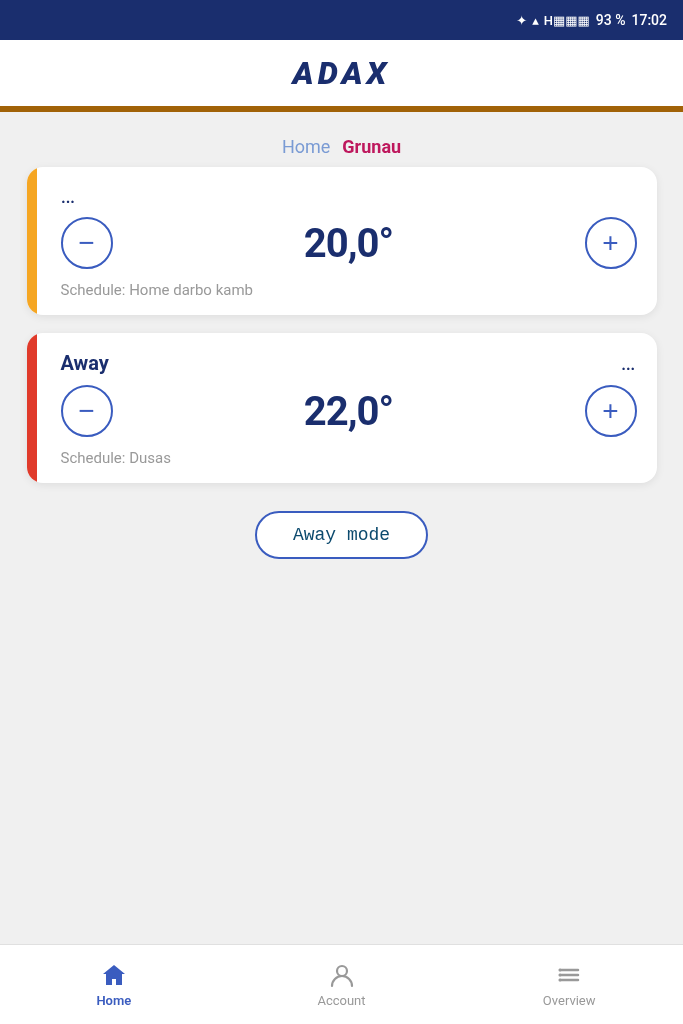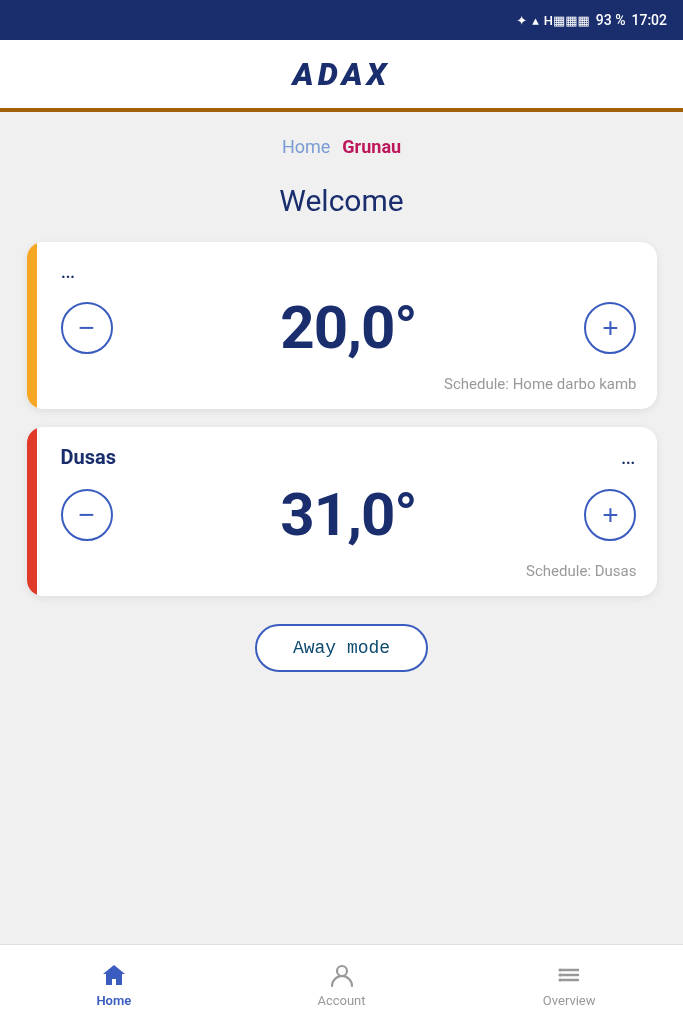--- a/index.html
+++ b/index.html
@@ -36,21 +36,21 @@
       font-size: 13px;
     }
 
     
     .app-header {
       background: white;
       display: flex;
       align-items: center;
       justify-content: center;
       height: 72px;
-      border-bottom: 4px solid #a16207;
+      border-bottom: 6px solid #a16207;
       flex-shrink: 0;
     }
     .app-logo {
       font-size: 32px;
       font-weight: 900;
       color: #1a2e6e;
       letter-spacing: 4px;
       font-style: italic;
     }
 
@@ -154,30 +154,29 @@
       display: flex;
       align-items: center;
       justify-content: center;
       cursor: pointer;
       color: #3a5cbf;
       font-size: 28px;
       font-weight: 300;
     }
 
     .temperature-display {
-      font-size: 60px;
+      font-size: 40px;
       font-weight: 700;
       color: #1a2e6e;
       letter-spacing: -1px;
     }
 
     .schedule-label {
       font-size: 15px;
       color: #999;
-      text-align: right;
     }
 
     
     .away-mode-btn {
       border: 2px solid #3a5cbf;
       background: white;
       border-radius: 30px;
       padding: 12px 36px;
       font-size: 18px;
       color: #0c4a6e;
@@ -241,21 +240,20 @@
   <div class="app-logo">ADAX</div>
 </div>
 
 <div class="main-content">
 
   <div class="breadcrumb">
     <span class="breadcrumb-item">Home</span>
     <span class="breadcrumb-item active">Grunau</span>
   </div>
 
-  <div class="welcome-title">Welcome</div>
 
   <div class="room-card">
     <div class="room-card-indicator indicator-yellow"></div>
     <div class="room-card-inner">
       <div class="room-header">
         <span class="room-menu">…</span>
       </div>
       <div class="room-controls">
         <button class="control-btn">
           <span>−</span>
@@ -266,28 +264,28 @@
         </button>
       </div>
       <div class="schedule-label">Schedule: Home darbo kamb</div>
     </div>
   </div>
 
   <div class="room-card">
     <div class="room-card-indicator indicator-orange"></div>
     <div class="room-card-inner">
       <div class="room-header">
-        <span class="room-name">Dusas</span>
+        <span class="room-name">Away</span>
         <span class="room-menu">…</span>
       </div>
       <div class="room-controls">
         <button class="control-btn">
           <span>−</span>
         </button>
-        <span class="temperature-display">31,0°</span>
+        <span class="temperature-display">22,0°</span>
         <button class="control-btn">
           <span>+</span>
         </button>
       </div>
       <div class="schedule-label">Schedule: Dusas</div>
     </div>
   </div>
 
   <button class="away-mode-btn">Away mode</button>
 

